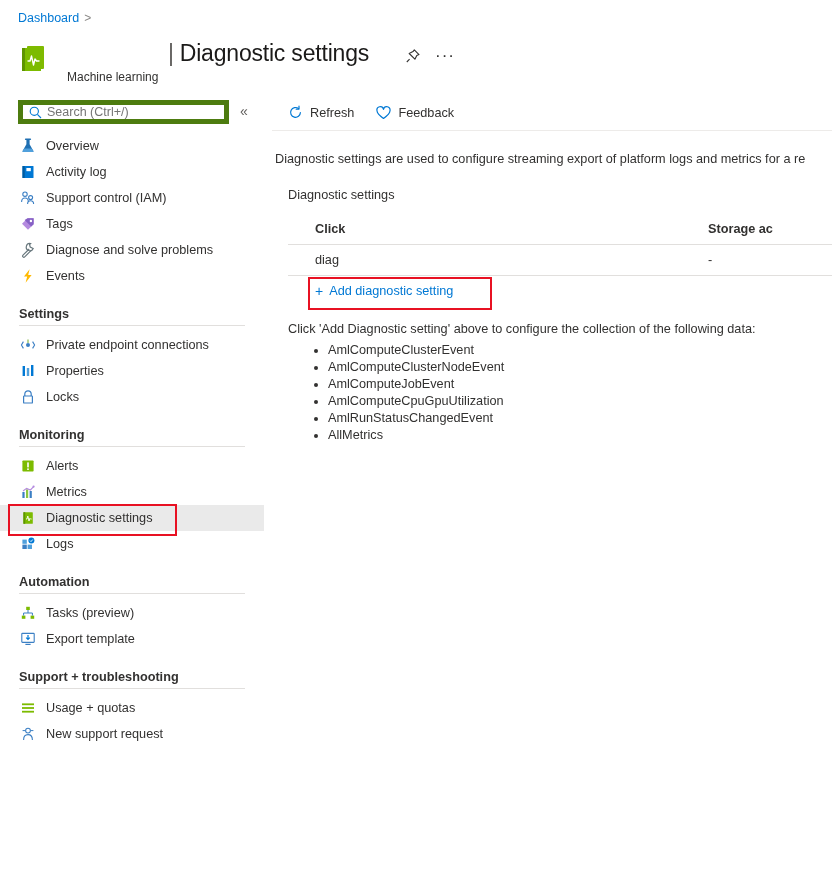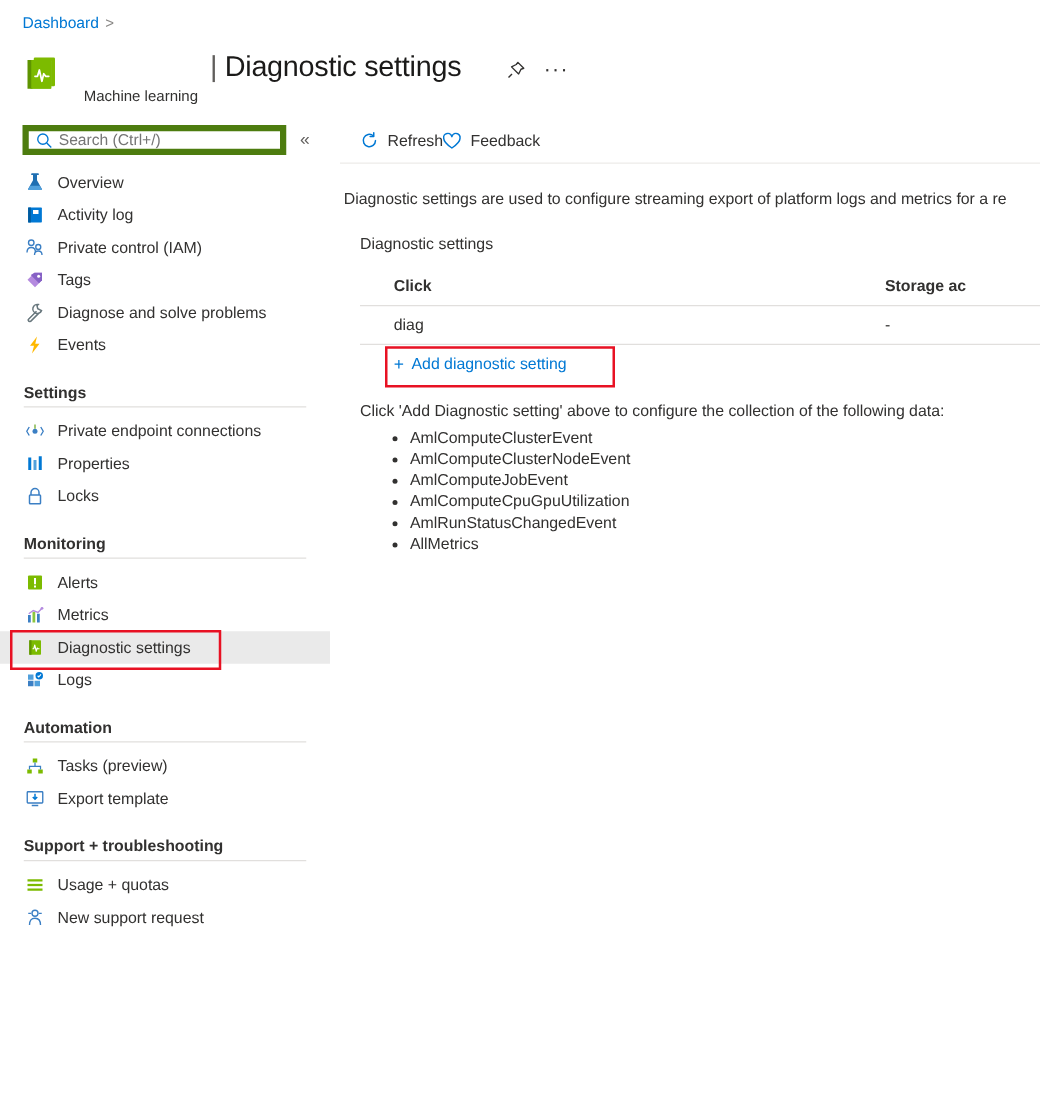--- a/index.html
+++ b/index.html
@@ -98,21 +98,21 @@
   }
   .spacer-lg { height: 18px; }
 
   
   .main {
     position: absolute; left: 272px; top: 95px;
     width: 560px; height: 796px; background: #fff;
   }
   .cmdbar {
     height: 36px; display: flex; align-items: center;
-    padding-left: 16px;
+    gap: 22px; padding-left: 16px;
     border-bottom: 1px solid #edebe9;
   }
   .cmd {
     display: flex; align-items: center; gap: 7px;
     font-size: 12.7px; color: #323130; cursor: pointer;
   }
   .desc {
     margin: 21px 0 0 3px; font-size: 12.7px; color: #323130;
     white-space: nowrap;
   }
@@ -214,21 +214,21 @@
 
     <div class="nav-item">
       <span class="ico">
         <svg width="16" height="16" viewBox="0 0 16 16">
           <circle cx="5" cy="4.2" r="2.2" fill="none" stroke="#3b7fc4" stroke-width="1.1"></circle>
           <path d="M1.6 12 Q1.6 8 5 8 Q8.4 8 8.4 12" fill="none" stroke="#3b7fc4" stroke-width="1.1"></path>
           <circle cx="10.6" cy="7.6" r="2" fill="none" stroke="#3b7fc4" stroke-width="1.1"></circle>
           <path d="M7.6 14 Q7.6 10.8 10.6 10.8 Q13.6 10.8 13.6 14" fill="none" stroke="#3b7fc4" stroke-width="1.1"></path>
         </svg>
       </span>
-      <span class="lbl">Private control (IAM)</span>
+      <span class="lbl">Support control (IAM)</span>
     </div>
 
     <div class="nav-item">
       <span class="ico">
         <svg width="16" height="16" viewBox="0 0 16 16">
           <path d="M7.6 2.2 L13.6 2.2 L13.6 8.2 L8 13.8 L2 7.8 Z" fill="#b48adf"></path>
           <path d="M7.6 2.2 L13.6 2.2 L13.6 8.2 L11.2 10.6 L4.6 4 Z" fill="#8661c5"></path>
           <circle cx="10.9" cy="5" r="1.2" fill="#ffffff"></circle>
         </svg>
       </span>

